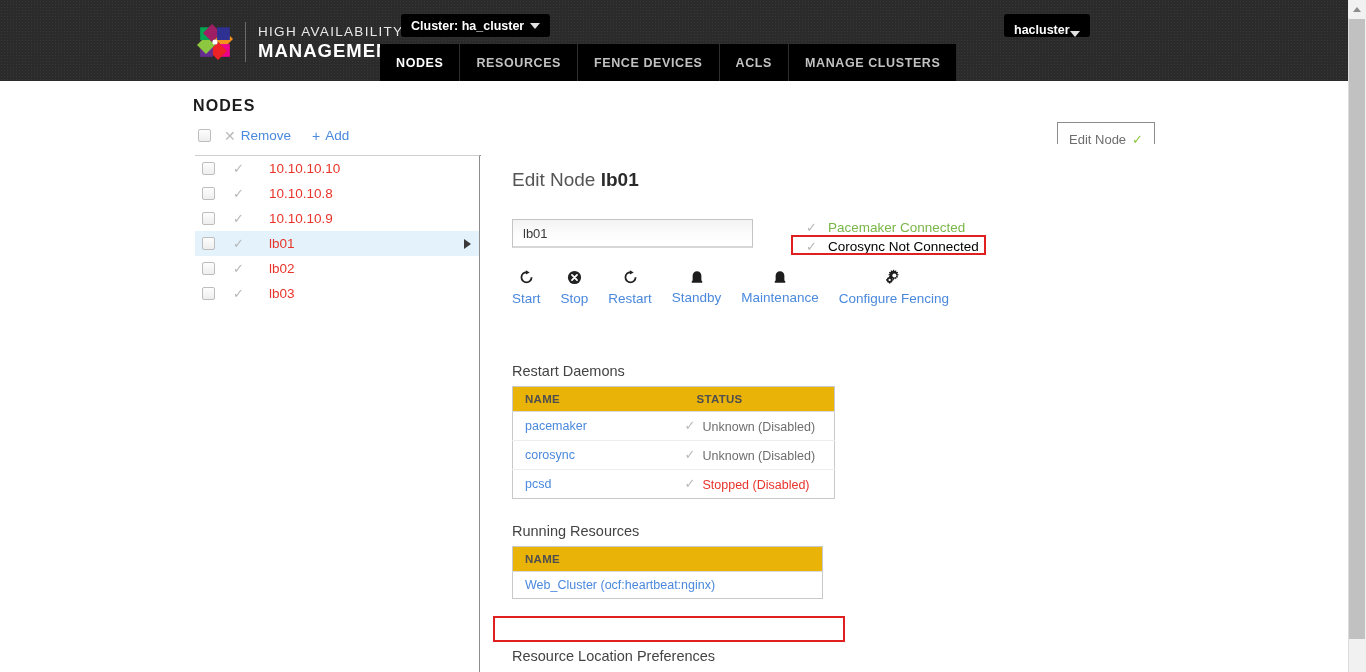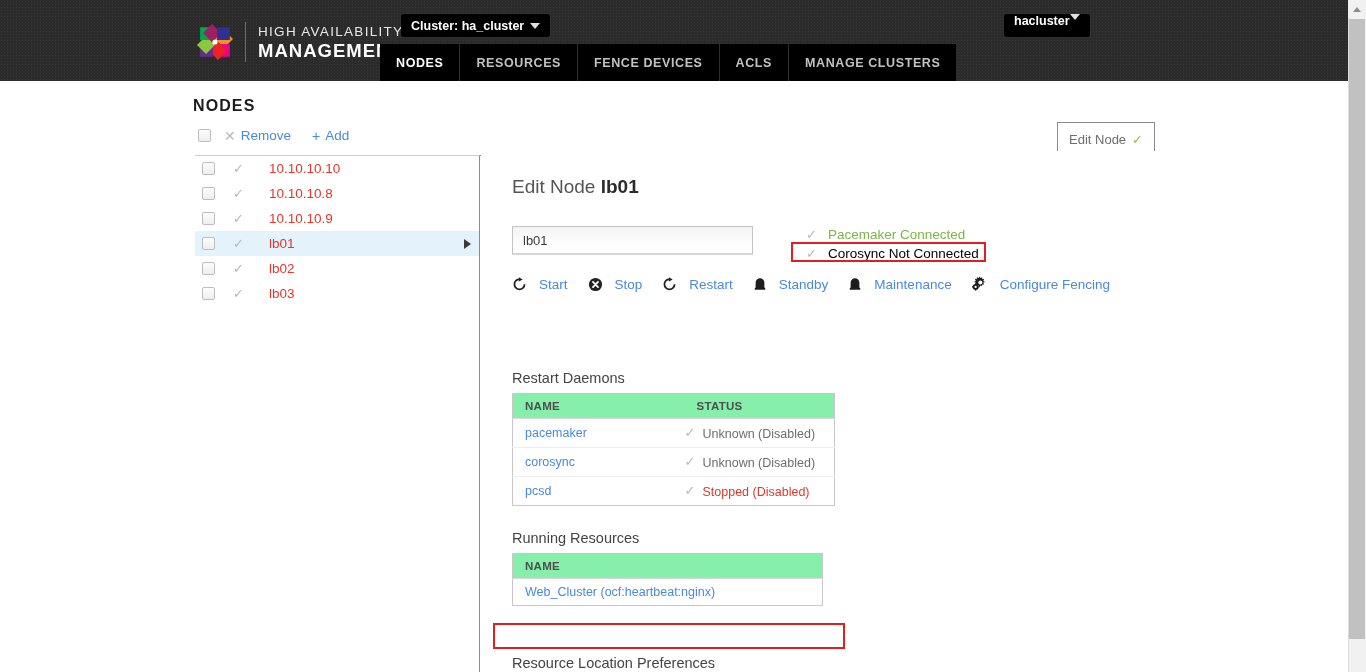--- a/index.html
+++ b/index.html
@@ -49,21 +49,21 @@
     background: #000000; border-radius: 3px;
     color: #ffffff; font-size: 12.5px; font-weight: bold;
     display: flex; align-items: center; gap: 6px;
     cursor: pointer;
   }
   #user-pill {
     position: absolute; left: 1004px; top: 14px;
     height: 23px; padding: 0 10px;
     background: #000000; border-radius: 3px;
     color: #ffffff; font-size: 12.5px; font-weight: bold;
-    display: flex; align-items: flex-start; gap: 0;
+    display: flex; align-items: flex-end; gap: 0;
     cursor: pointer;
   }
   .caret-down {
     width: 0; height: 0;
     border-left: 5px solid transparent;
     border-right: 5px solid transparent;
     border-top: 6px solid #e0e0e0;
     display: inline-block;
   }
 
@@ -191,21 +191,21 @@
   #edit-tab-check { color: #8cc63f; font-size: 13px; }
 
   #panel-top-border {
     position: absolute; left: 480px; top: 155px;
     width: 577px; height: 1px;
     background: #8c8c8c;
   }
 
   
   #edit-panel {
-    position: absolute; left: 481px; top: 151px;
+    position: absolute; left: 481px; top: 144px;
     width: 674px; height: 516px;
     background: #ffffff;
     text-decoration: underline;
   }
 
   #edit-heading {
     position: absolute; left: 31px; top: 25px;
     font-size: 19px; color: #555555; font-weight: normal;
   }
   #edit-heading b { color: #2b2b2b; font-weight: bold; }
@@ -238,24 +238,25 @@
     width: 195px; height: 20px;
     border: 2px solid #e02020;
     pointer-events: none;
   }
 
   #actions {
     position: absolute; left: 31px; top: 125px;
     display: flex; align-items: center;
   }
   .action {
-    display: flex; align-items: center; gap: 12px;
+    display: flex; align-items: center; gap: 6px;
     margin-right: 20px;
     font-size: 13.5px; color: #4a89dc;
     cursor: pointer;
+    flex-direction: column;
   }
   .action .ico { display: flex; align-items: center; }
 
   .section-title {
     position: absolute; left: 31px;
     font-size: 14.5px; color: #444444;
   }
   #daemons-title { top: 219px; }
   #resources-title { top: 379px; }
   #prefs-title { top: 504px; }
@@ -270,21 +271,21 @@
   #daemons-table { top: 242px; width: 323px; }
   #resources-table { top: 402px; width: 311px; }
   .data-table th {
     text-align: left;
     font-size: 11.5px;
     color: #4f4f4f;
     font-weight: bold;
     letter-spacing: 0.3px;
     padding: 6px 0 6px 12px;
     border-bottom: 1px solid #d9d9d9;
-    background: #86efac;
+    background: #eab308;
   }
   .data-table td {
     padding: 6px 0 6px 12px;
     border-bottom: 1px solid #ededed;
     color: #4a89dc;
     height: 26px;
     margin-left: 38px;
   }
   .data-table tr:last-child td { border-bottom: none; }
   .status-cell {

